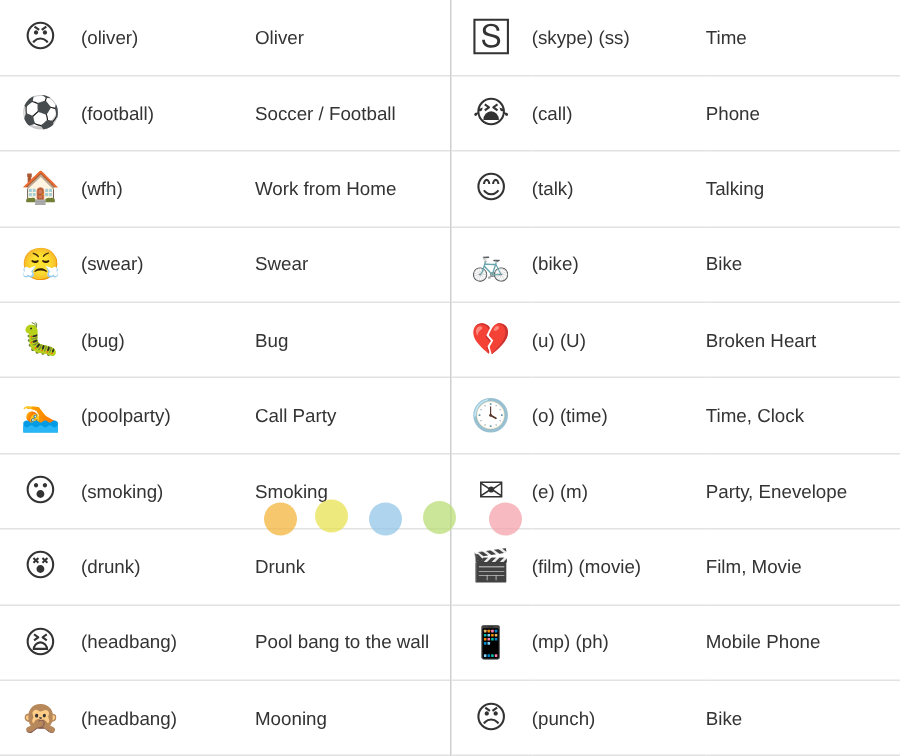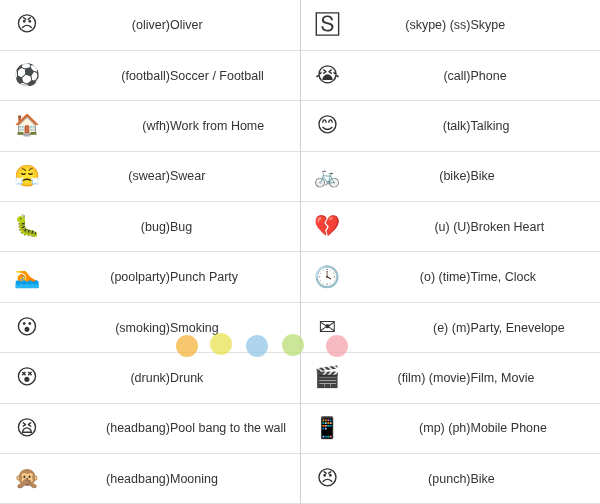--- a/index.html
+++ b/index.html
@@ -43,21 +43,21 @@
     vertical-align: middle;
     font-size: 12.5px;
     color: #333333;
   }
   td.cell-icon {
     width: 54px;
     text-align: center;
   }
   td.cell-short {
     width: 116px;
-    text-align: right;
+    text-align: left;
     color: #4a4a4a;
     font-size: 12.5px;
     margin-top: 28px;
   }
   td.cell-name {
     padding-left: 12px;
     color: #333333;
     font-size: 12.5px;
   }
   .glyph {
@@ -140,21 +140,21 @@
             <td class="cell-name">Swear</td>
           </tr>
           <tr>
             <td class="cell-icon"><span class="glyph">🐛</span></td>
             <td class="cell-short">(bug)</td>
             <td class="cell-name">Bug</td>
           </tr>
           <tr>
             <td class="cell-icon"><span class="glyph">🏊</span></td>
             <td class="cell-short">(poolparty)</td>
-            <td class="cell-name">Punch Party</td>
+            <td class="cell-name">Call Party</td>
           </tr>
           <tr>
             <td class="cell-icon"><span class="glyph">😮</span></td>
             <td class="cell-short">(smoking)</td>
             <td class="cell-name">Smoking</td>
           </tr>
           <tr>
             <td class="cell-icon"><span class="glyph">😵</span></td>
             <td class="cell-short">(drunk)</td>
             <td class="cell-name">Drunk</td>
@@ -177,21 +177,21 @@
         </tbody>
     </table>
   </div>
 
   <div class="col col-right">
     <table class="emoji-table">
       <tbody id="right-body">
           <tr>
             <td class="cell-icon"><span class="glyph">🅂</span></td>
             <td class="cell-short">(skype) (ss)</td>
-            <td class="cell-name">Skype</td>
+            <td class="cell-name">Time</td>
           </tr>
           <tr>
             <td class="cell-icon"><span class="glyph">😭</span></td>
             <td class="cell-short">(call)</td>
             <td class="cell-name">Phone</td>
           </tr>
           <tr>
             <td class="cell-icon"><span class="glyph">😊</span></td>
             <td class="cell-short">(talk)</td>
             <td class="cell-name">Talking</td>

